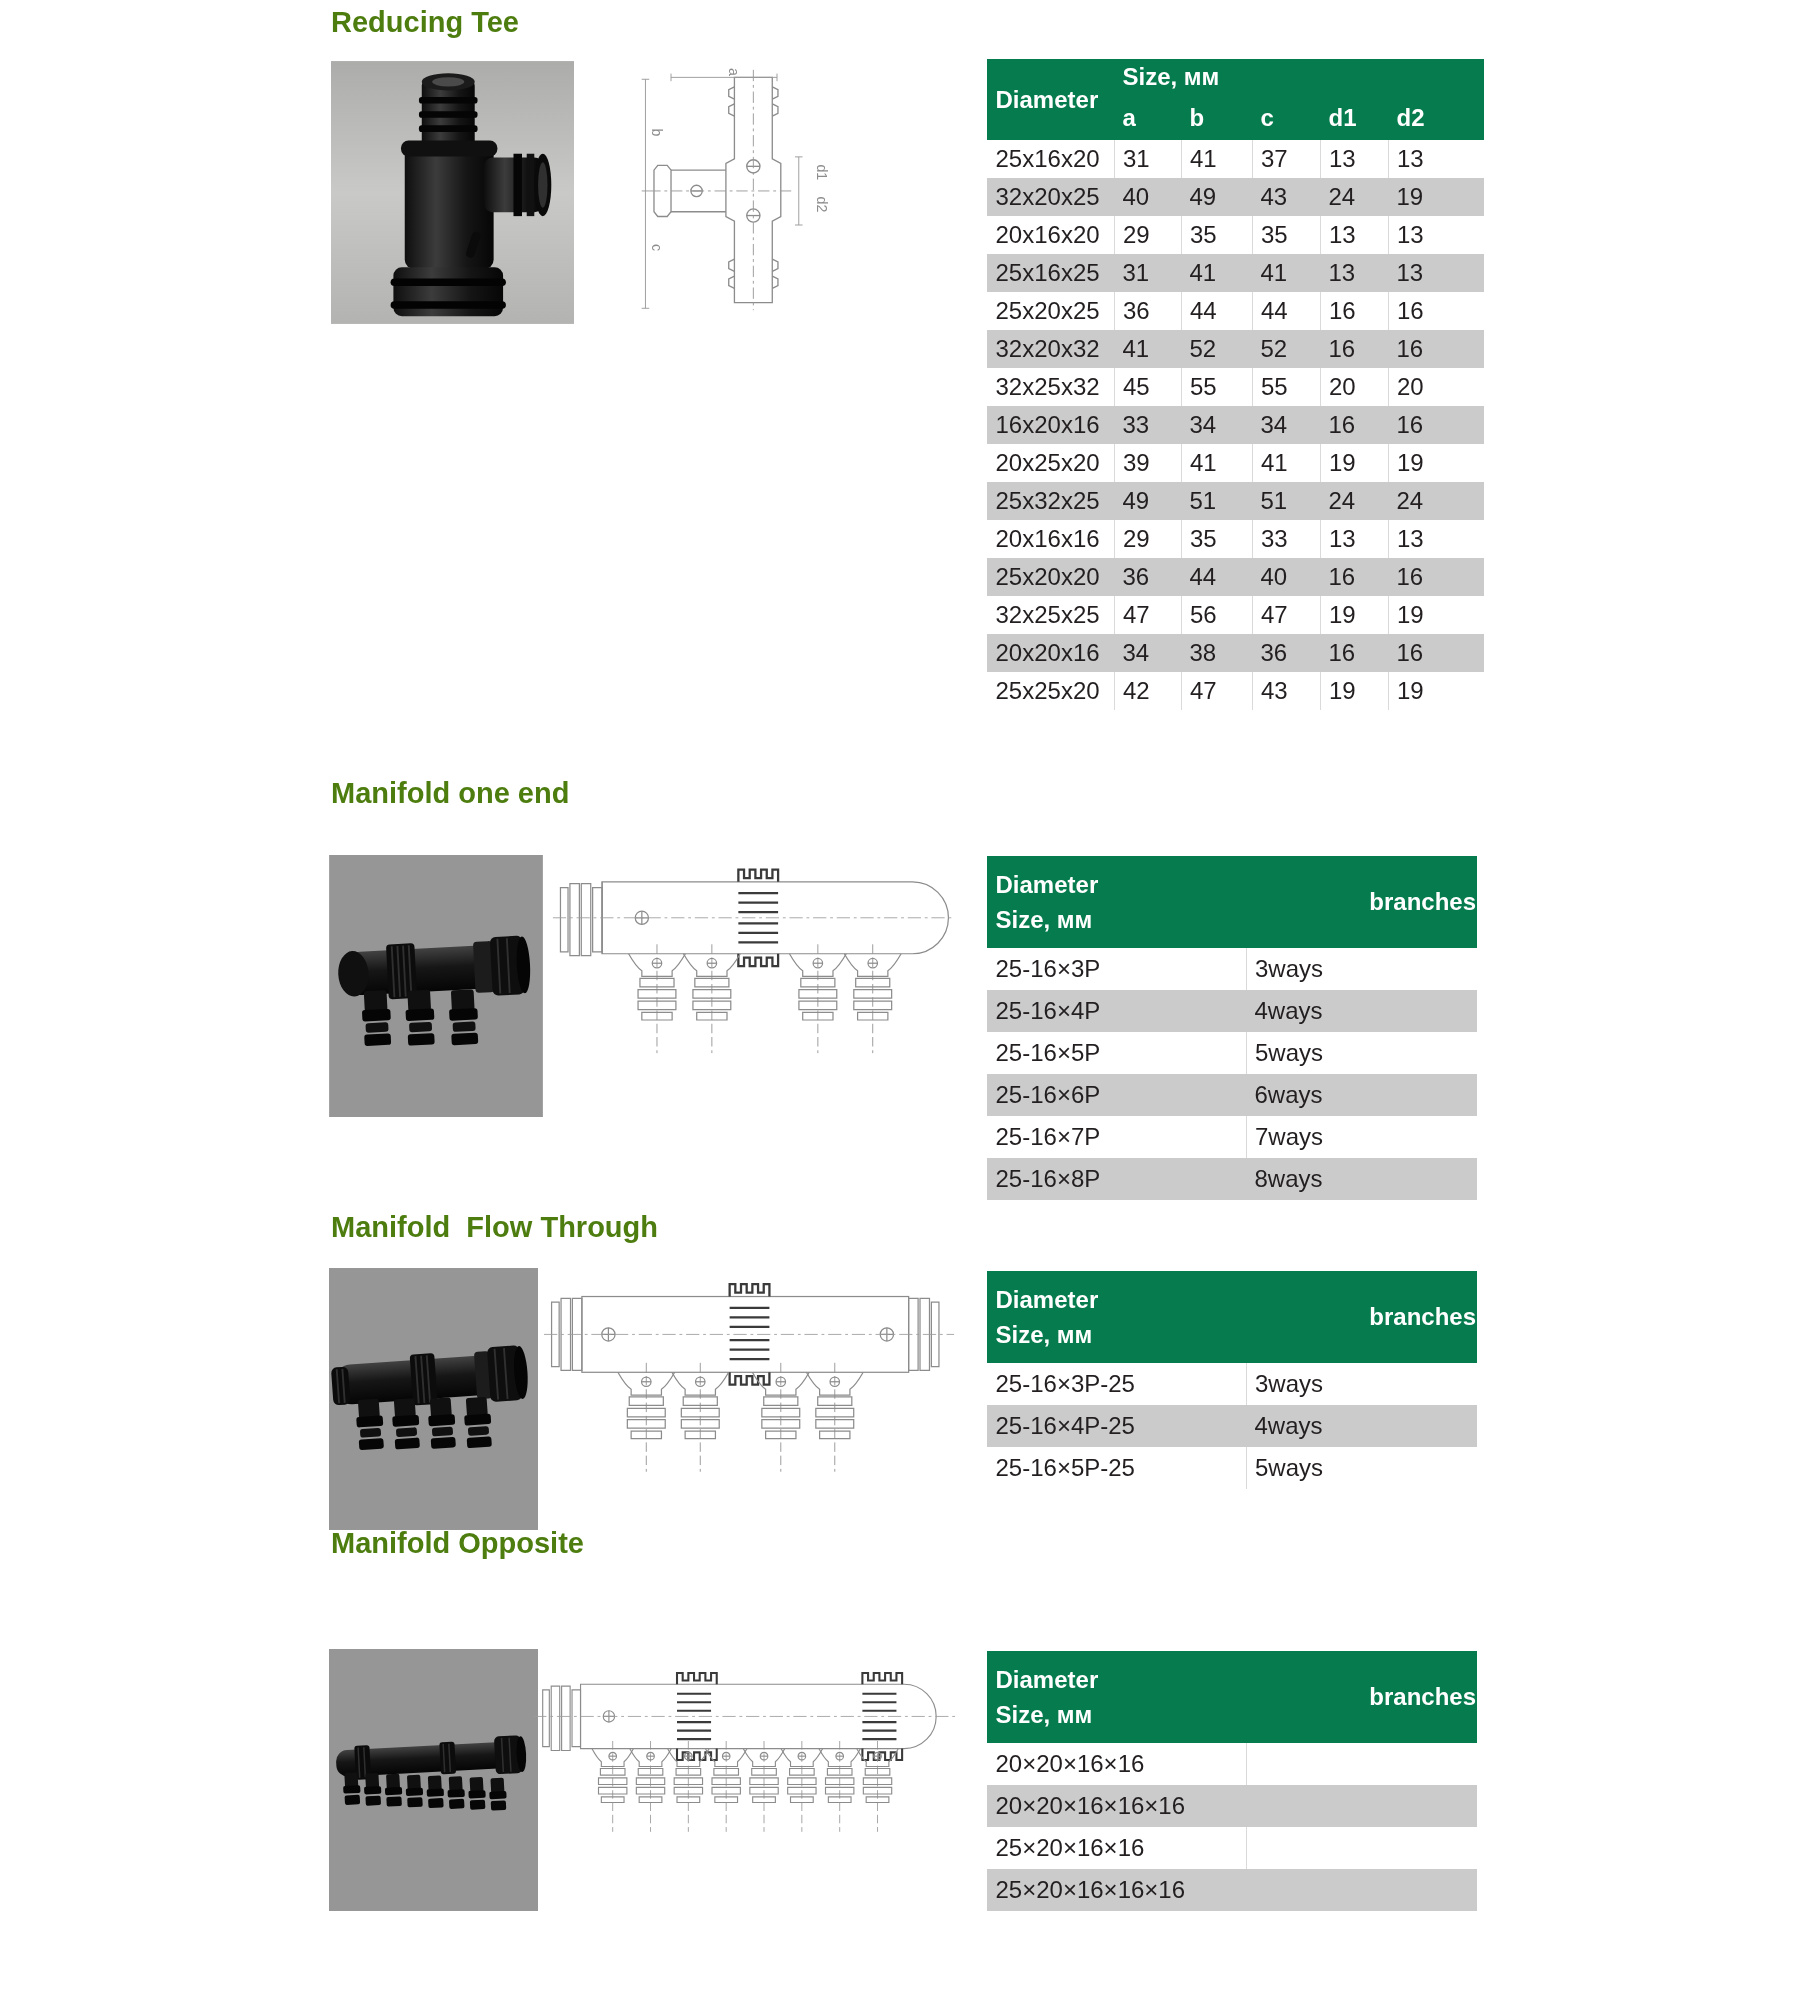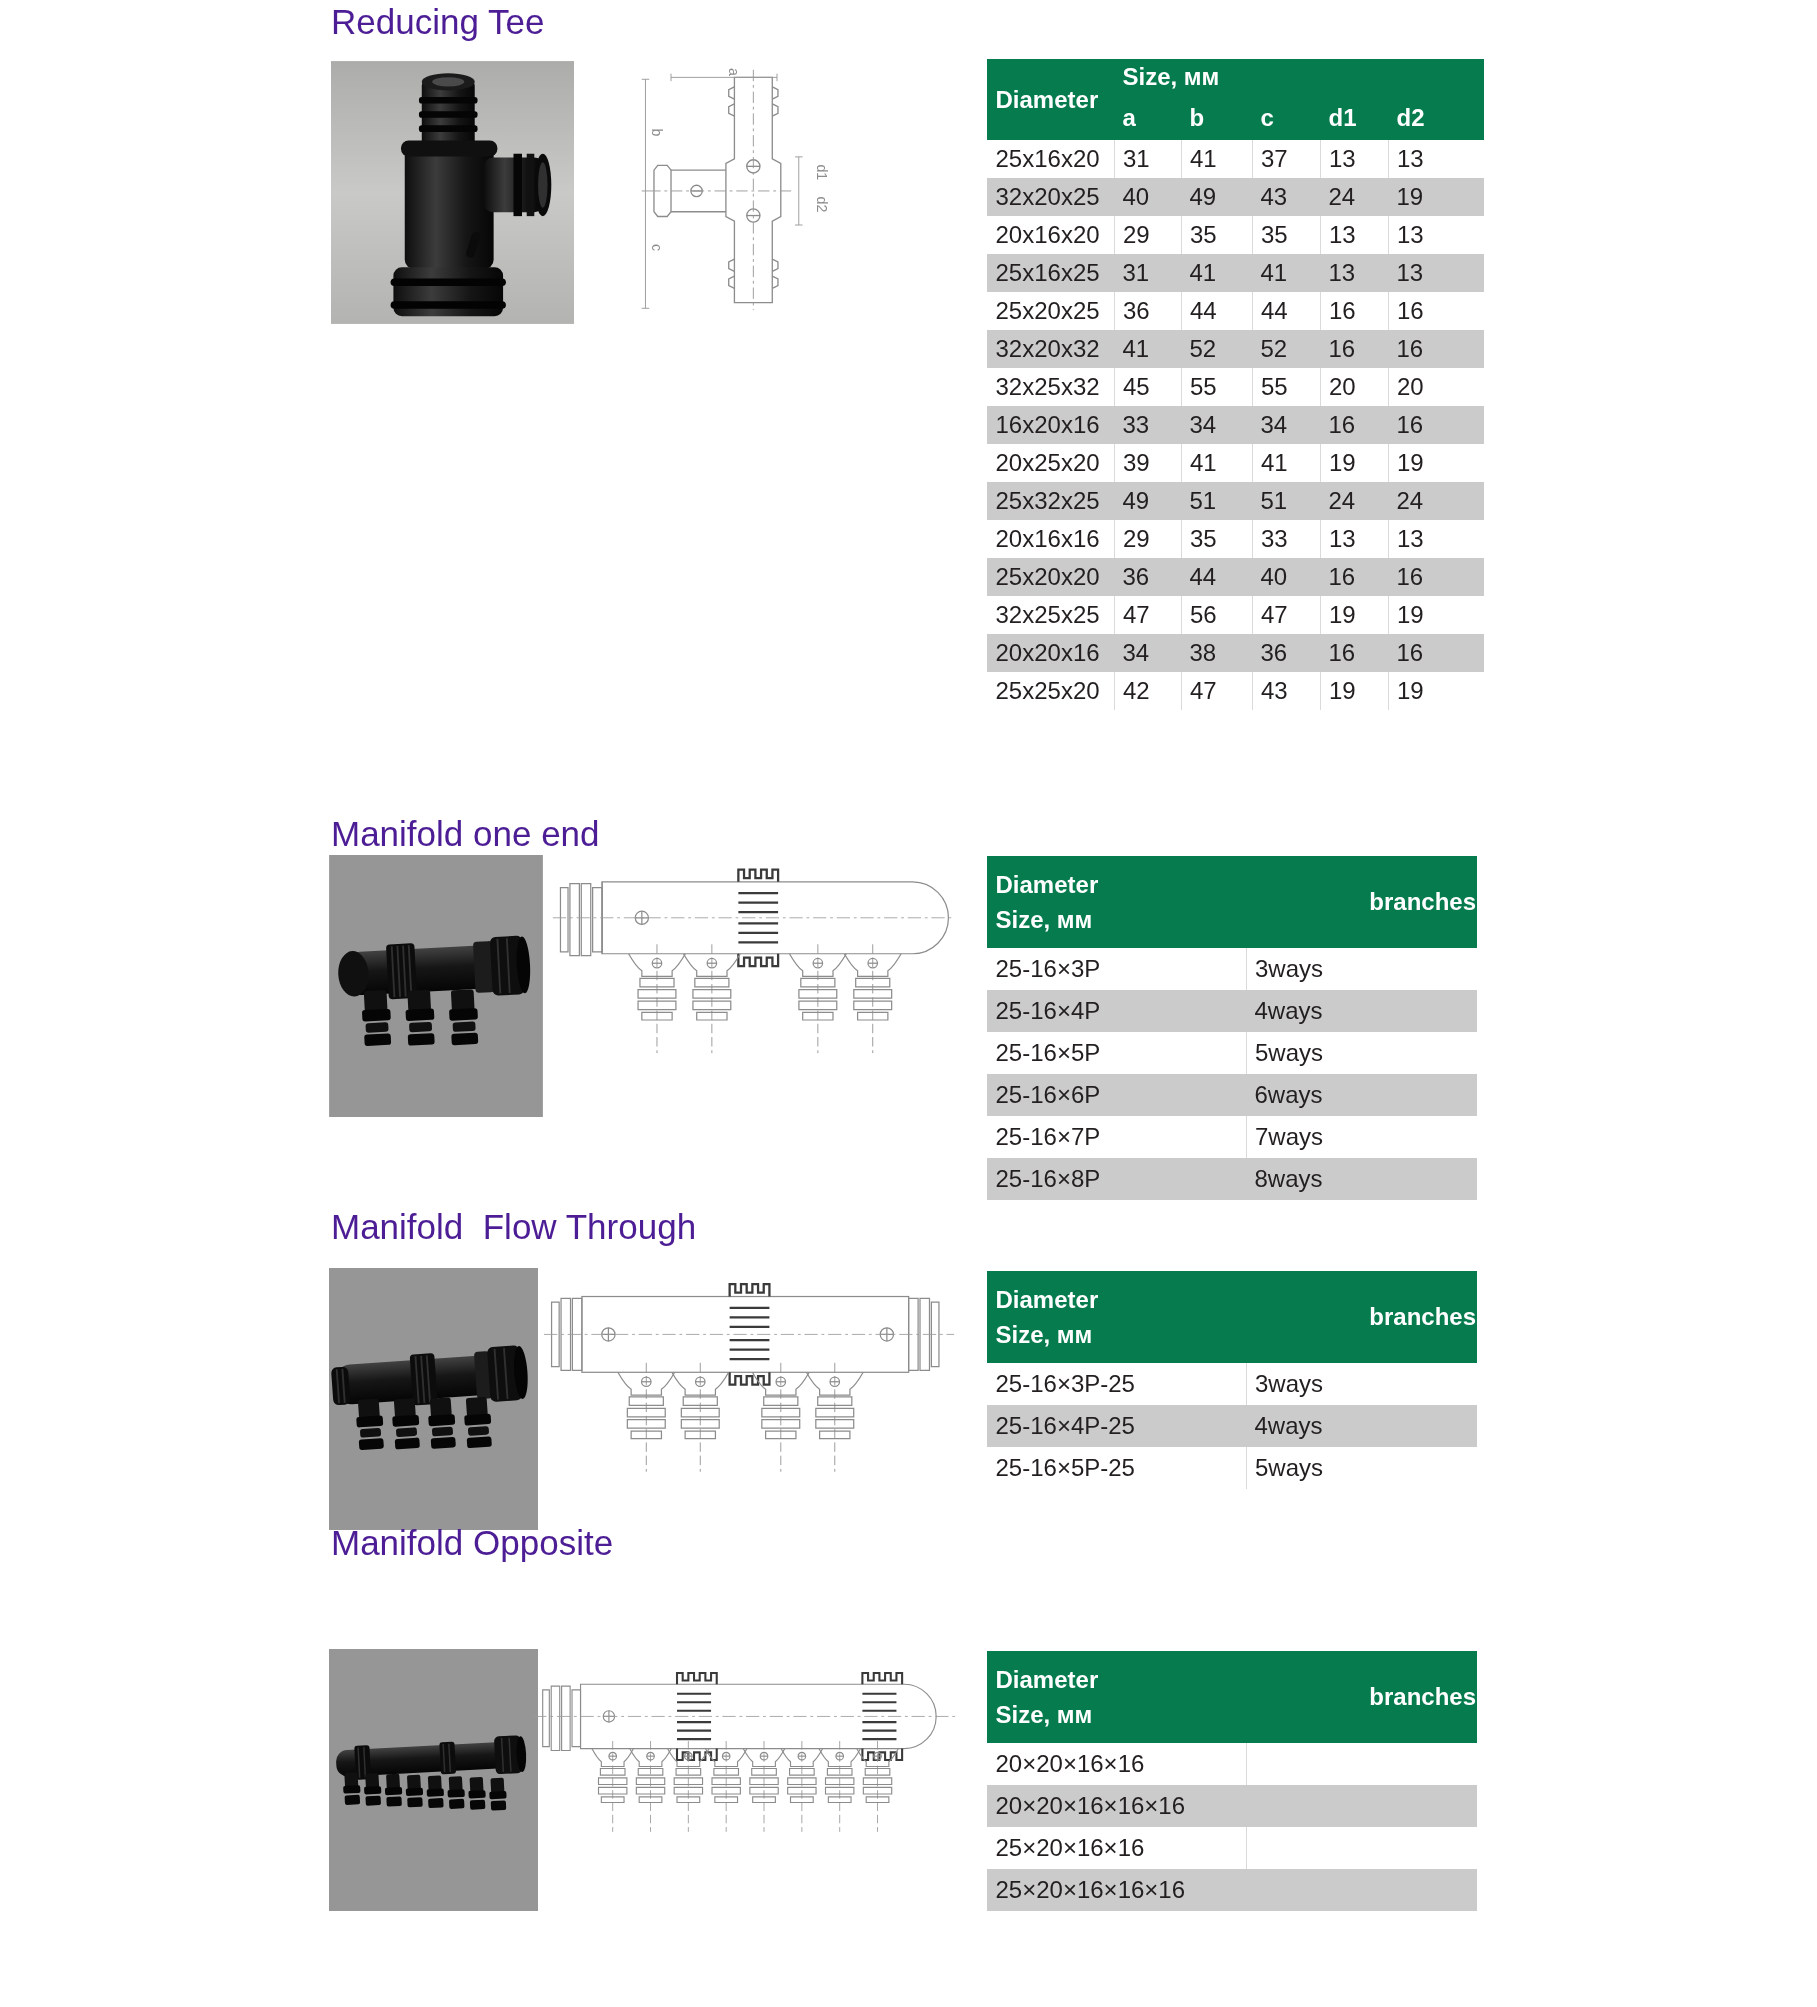--- a/index.html
+++ b/index.html
@@ -1,22 +1,22 @@
 <!DOCTYPE html>
 <html style="font-size:15px"><head>
 <meta charset="utf-8">
 <style>
   html,body{margin:0;padding:0;}
   body{
     width:1817px;height:2007px;position:relative;background:#ffffff;
     font-family:"Liberation Sans", sans-serif;color:#231F20;overflow:hidden;
   }
   .section-title{
-    position:absolute;left:331px;font-size:35px;font-weight:normal;
-    color:#4c1d95;white-space:pre;line-height:32px;
+    position:absolute;left:331px;font-size:29px;font-weight:bold;
+    color:#4d7c0f;white-space:pre;line-height:32px;
   }
   .photo,.drawing{position:absolute;}
   
   table{border-collapse:collapse;table-layout:fixed;}
   .t1{position:absolute;left:987px;top:59px;}
   .t1 th,.t1 td{font-size:24px;text-align:left;padding:0 0 0 8.5px;vertical-align:middle;overflow:hidden;}
   .t1 thead th{background:#067C4E;color:#fff;font-weight:bold;}
   .t1 tr.h1 th{height:36px;}
   .t1 tr.h2 th{height:45px;}
   .t1 tbody tr{height:38px;}
@@ -250,21 +250,21 @@
         <td>25x25x20</td>
         <td>42</td>
         <td>47</td>
         <td>43</td>
         <td>19</td>
         <td>19</td>
       </tr>
   </tbody>
 </table>
 
-<div class="section-title" style="top:818px;">Manifold one end</div>
+<div class="section-title" style="top:777px;">Manifold one end</div>
 
 <div class="photo" style="left:329px;top:855px;">
   <svg width="214" height="262" viewBox="0 0 226 277">
     <defs>
       <linearGradient id="bkh" x1="0" y1="0" x2="0" y2="1">
         <stop offset="0" stop-color="#424242"></stop>
           <stop offset="0.45" stop-color="#161616"></stop>
           <stop offset="1" stop-color="#050505"></stop>
       </linearGradient>
     </defs>

